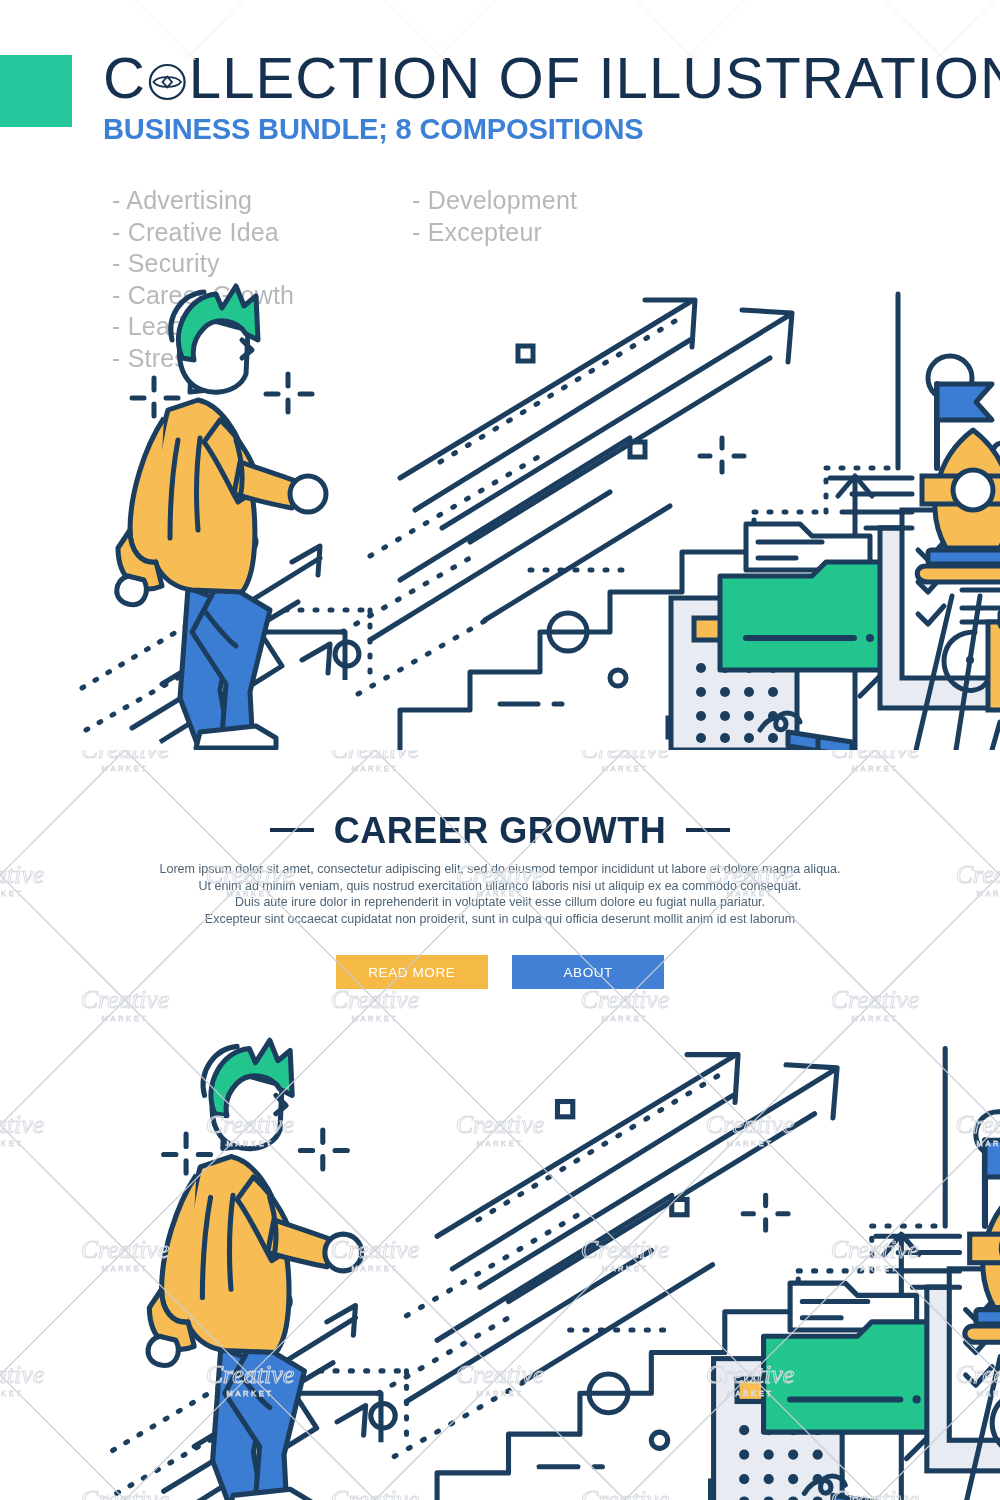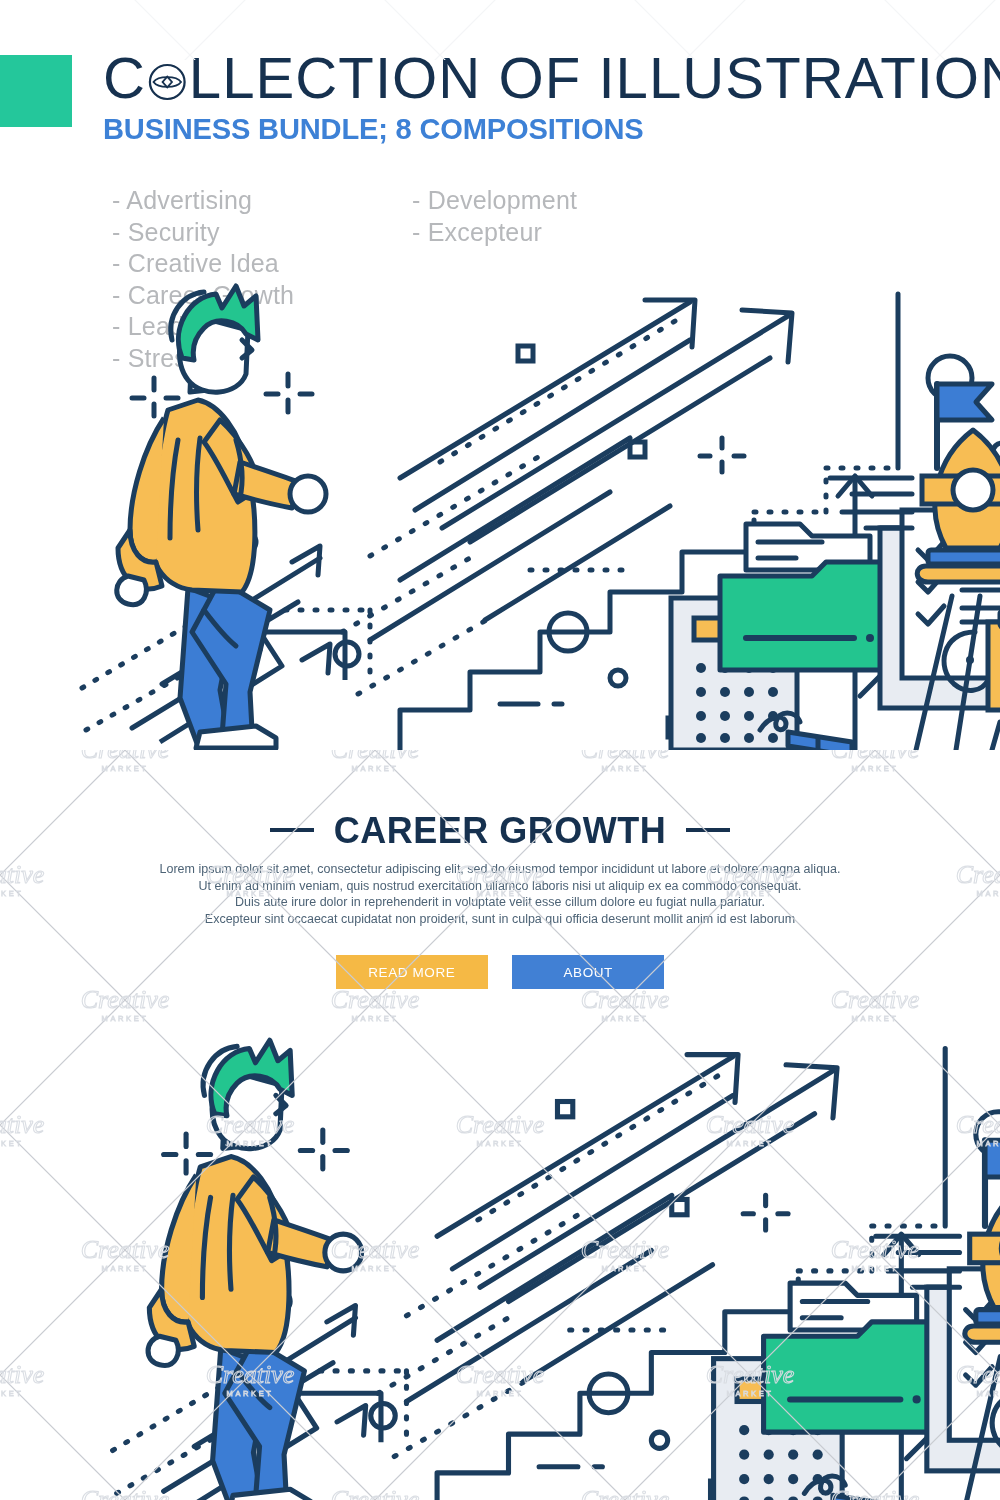--- a/index.html
+++ b/index.html
@@ -98,22 +98,22 @@
           </svg>
         </span><span>LLECTION OF ILLUSTRATIONS</span>
       </div>
       <div class="sub-title">BUSINESS BUNDLE; 8 COMPOSITIONS</div>
     </div>
   </div>
 
   <div class="features">
     <div class="feat-col c1">
       <div class="feat-item">- Advertising</div>
+      <div class="feat-item">- Creative Idea</div>
       <div class="feat-item">- Security</div>
-      <div class="feat-item">- Creative Idea</div>
       <div class="feat-item">- Career Growth</div>
       <div class="feat-item">- Leadership</div>
       <div class="feat-item">- Stress</div>
     </div><div class="feat-col c2">
       <div class="feat-item">- Development</div>
       <div class="feat-item">- Excepteur</div>
     </div>
   </div>
 
   <div class="illus" id="illus-top">

